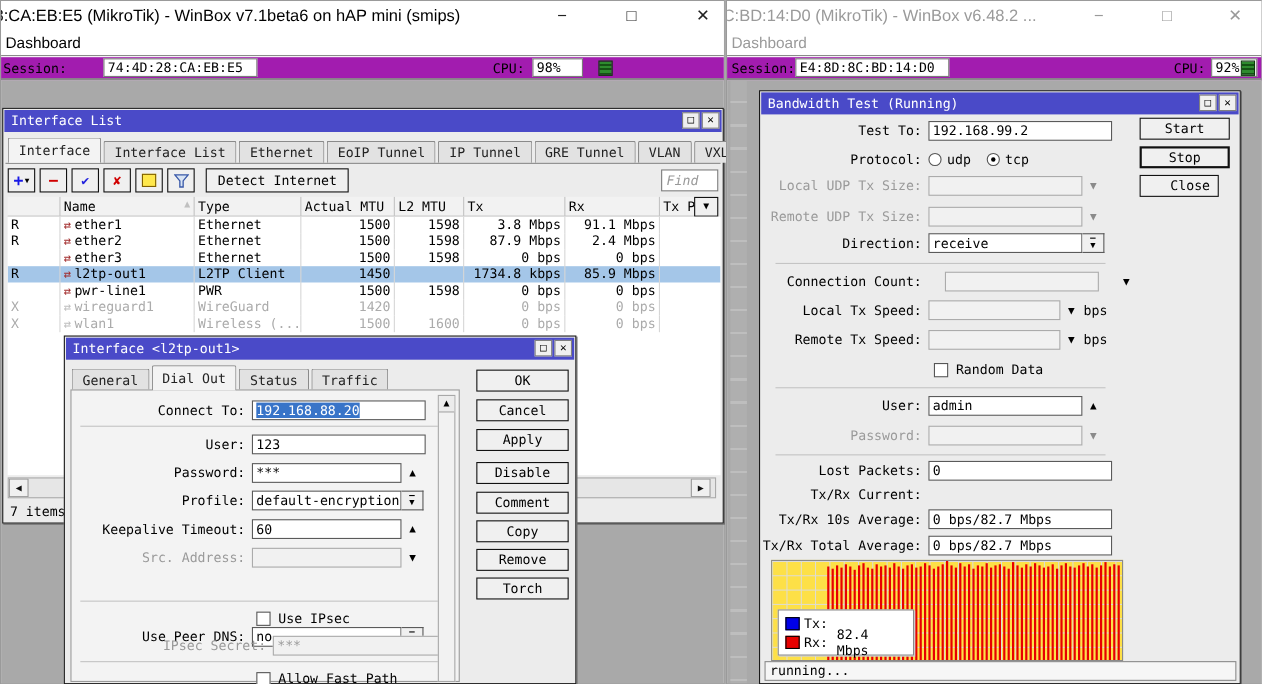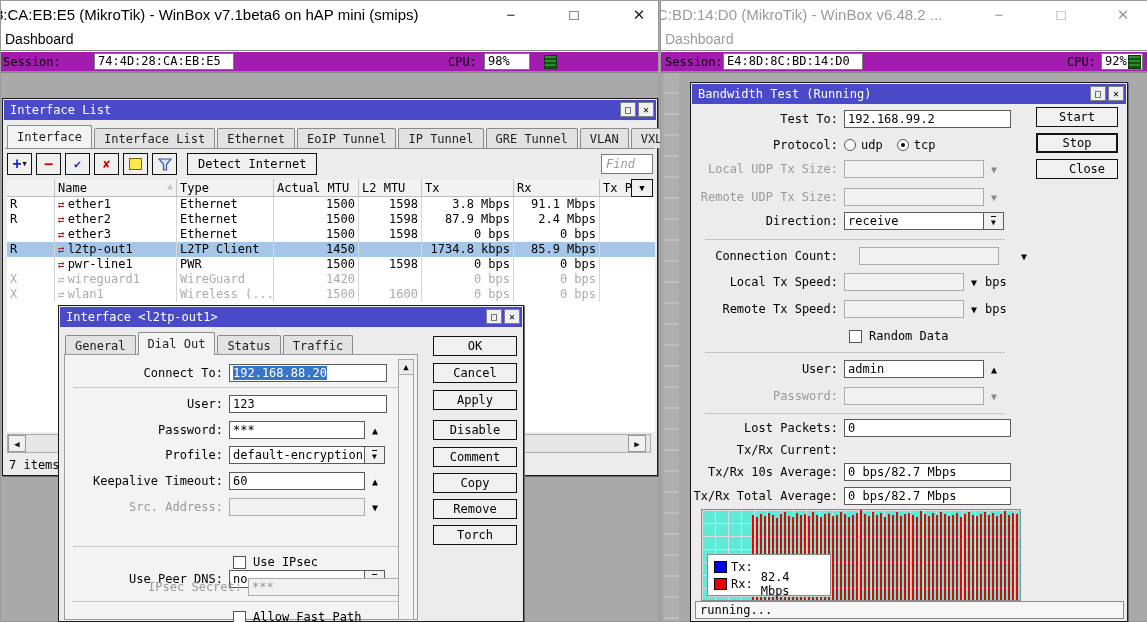--- a/index.html
+++ b/index.html
@@ -73,21 +73,21 @@
   .radio { width:12px; height:12px; border:1px solid #555; border-radius:50%; background:#fff; margin-right:5px; position:relative; flex:none; }
   .radio.on::after { content:""; position:absolute; left:3px; top:3px; width:4px; height:4px; border-radius:50%; background:#000; }
   .dlg-btn { position:absolute; width:84px; height:20px; border:1px solid #111; background:#F0F0F0; text-align:center; line-height:18px; }
   .dlg-btn.focus { border-width:2px; line-height:16px; }
   .hsep { position:absolute; height:1px; background:#C4C4C4; }
   .panel { position:absolute; border:1px solid #9a9a9a; background:#F3F3F3; }
   .vscroll { position:absolute; width:16px; border:1px solid #A8A8A8; background:#F2F2F2; }
   .vs-btn { position:absolute; left:0; top:0; width:14px; height:15px; background:#ECECEC; border-bottom:1px solid #A8A8A8; text-align:center; font-size:9px; line-height:15px; }
 
   
-  .chart { position:absolute; border:1px solid #8a8a8a; background:#5eead4;padding-left:34px; }
+  .chart { position:absolute; border:1px solid #8a8a8a; background:#fde047;padding-left:34px; }
   .chart-grid { position:absolute; inset:0;
     background-image:linear-gradient(#DCDCDC 1px, transparent 1px), linear-gradient(90deg,#DCDCDC 1px, transparent 1px);
     background-size:13px 13px; }
   .chart-bars { position:absolute; inset:0; display:flex; align-items:flex-end; padding-left:2px; }
   .bar { width:2px; margin-right:2px; background:#E80000; flex:none; }
   .legend { position:absolute; background:#fff; border:1px solid #8a8a8a; box-shadow:1px 1px 0 #cfcfcf; padding:3px 6px; }
   .leg-row { display:flex; align-items:center; height:17px; }
   .swatch { width:13px; height:12px; border:1px solid #000; margin-right:4px; flex:none; }
   .statusbar { position:absolute; border:1px solid #8a8a8a; background:#F6F6F6; padding:1px 4px; height:18px; white-space:nowrap; }
 
@@ -539,16 +539,16 @@
           <span>Rx:</span>
           <span style="margin-left:8px;">82.4 Mbps</span>
         </div>
       </div>
     </div>
 
     <div class="statusbar" style="left:4px; bottom:2px; width:429px;">running...</div>
 
     <div class="dlg-btn" style="left:345px; top:24px; width:82px;">Start</div>
     <div class="dlg-btn focus" style="left:345px; top:50px; width:82px;">Stop</div>
-    <div class="dlg-btn" style="left:345px; top:76px; width:82px;padding-left:20px;">Close</div>
+    <div class="dlg-btn" style="left:345px; top:76px; width:72px;padding-left:20px;">Close</div>
   </div>
 
 </div>
 
 </body></html>

